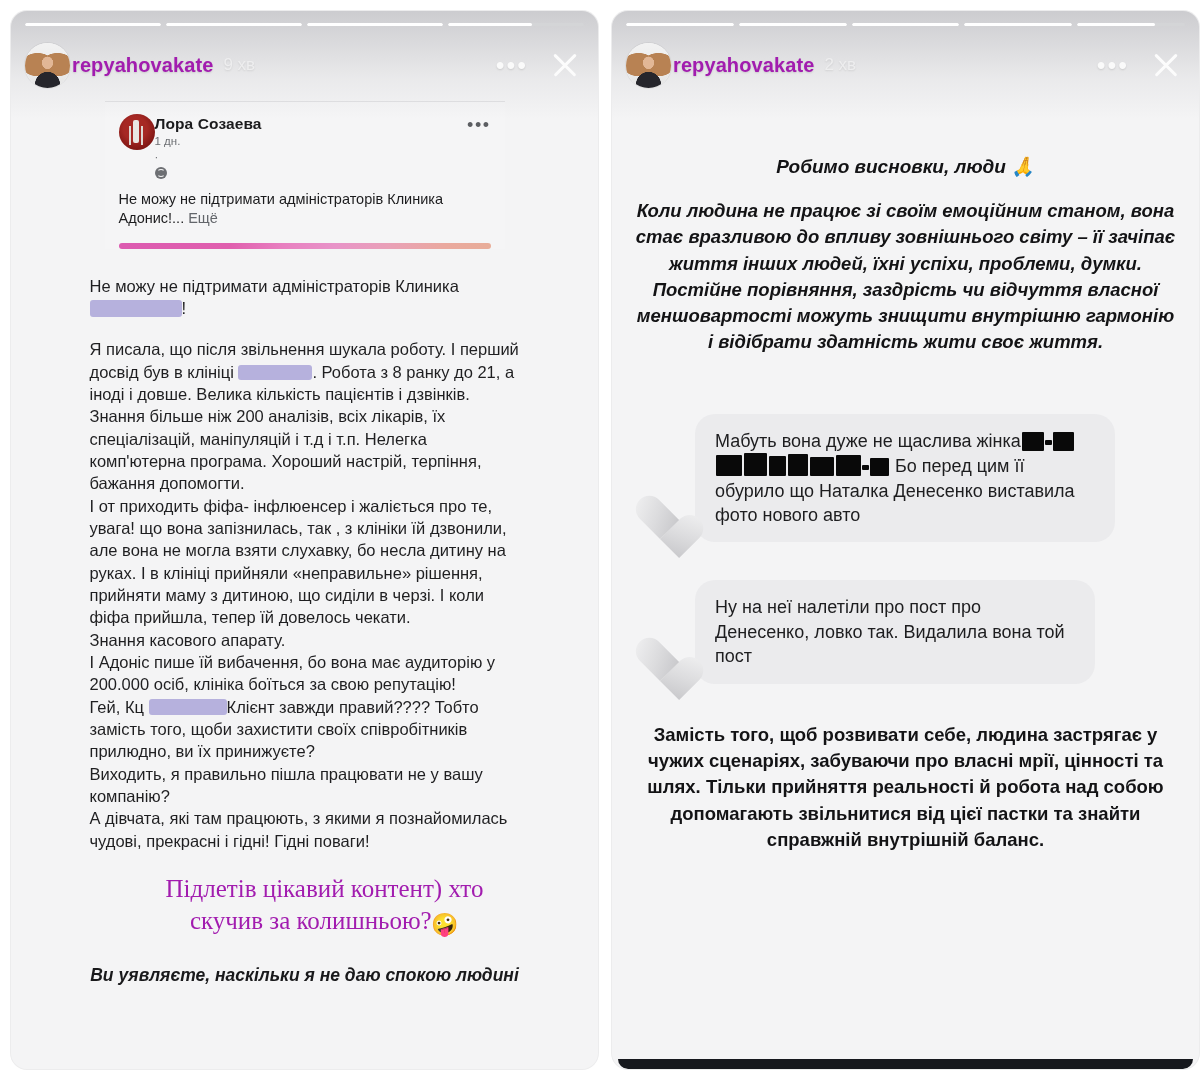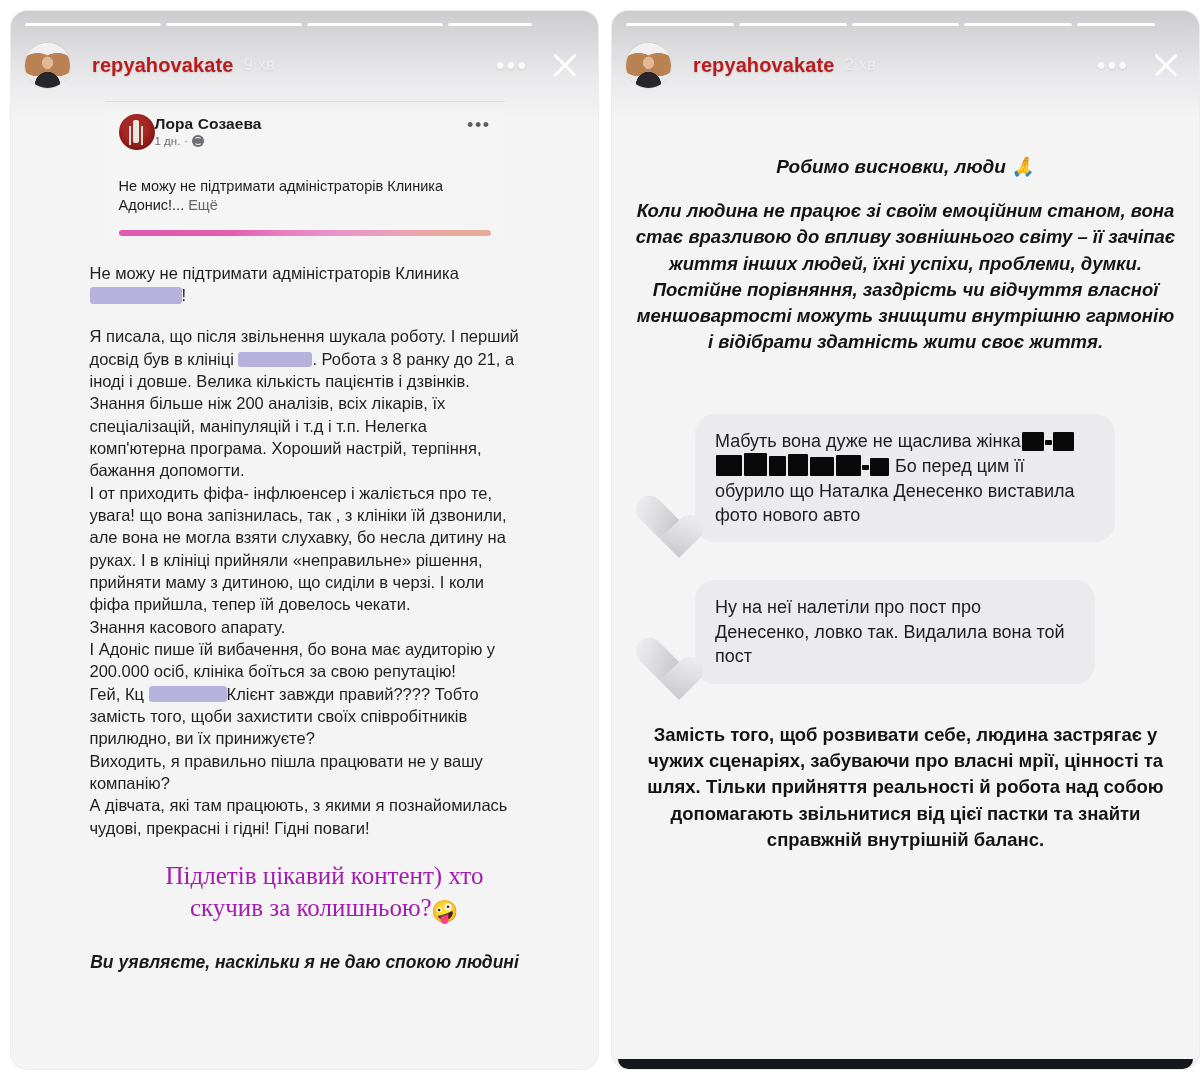--- a/index.html
+++ b/index.html
@@ -69,22 +69,22 @@
   .avatar .face {
     position: absolute; inset: 0;
     background:
       radial-gradient(circle at 50% 92%, #26262c 0 26%, transparent 27%),
       radial-gradient(ellipse at 50% 44%, #e2b796 0 17%, transparent 18%),
       radial-gradient(ellipse at 28% 48%, #b88253 0 34%, transparent 36%),
       radial-gradient(ellipse at 72% 48%, #b88253 0 34%, transparent 36%),
       linear-gradient(#f2f2f2, #e6e6e6);
   }
   .username {
-    margin-left: 22px;
-    color: #b91c1c;
+    margin-left: 2px;
+    color: #a21caf;
     font-size: 20px;
     font-weight: 600;
     letter-spacing: .1px;
     text-shadow: 0 1px 2px rgba(0,0,0,.13);
   }
   .timestamp {
     margin-left: 10px;
     color: #eeeeef;
     font-size: 17px;
     font-weight: 400;
@@ -142,34 +142,34 @@
   }
   .fb-avatar:after {
     content: ""; position: absolute; left: 40%; top: 16%;
     width: 16%; height: 64%;
     background: #e9e6e2;
     border-radius: 2px;
     box-shadow: 6px 4px 0 -2px #ddd9d4, -6px 4px 0 -2px #ddd9d4;
   }
   .fb-meta { margin-left: 0; flex: 1 1 auto; padding-top: 1px; }
   .fb-name { font-size: 15.5px; font-weight: 700; color: #1b1b1d; letter-spacing: .1px; }
-  .fb-sub { margin-top: 2px; font-size: 11.5px; color: #6d6f73; display: flex; gap: 4px; }
+  .fb-sub { margin-top: 2px; font-size: 11.5px; color: #6d6f73; display: flex; gap: 4px; flex-direction: column; }
   .globe-icon {
     display: inline-block; width: 12px; height: 12px; border-radius: 50%;
     background: #6d6f73; position: relative;
   }
   .globe-icon:after {
     content:""; position:absolute; inset:2px;
     border-radius:50%;
     border: 1px solid #f5f5f6;
     border-left-color: transparent; border-right-color: transparent;
   }
   .fb-dots { color: #5c5e62; font-size: 18px; letter-spacing: 1.5px; line-height: 10px; padding-top: 6px; padding-right: 10px; cursor: pointer; }
   .fb-text {
-    margin-top: 27px;
+    margin-top: 11px;
     padding: 0 14px;
     font-size: 14.5px;
     line-height: 1.33;
     color: #1c1c1e;
   }
   .fb-text .more { color: #63666b; }
   .gradient-bar {
     margin: 14px 14px 0 14px;
     height: 6px;
     border-radius: 4px;

